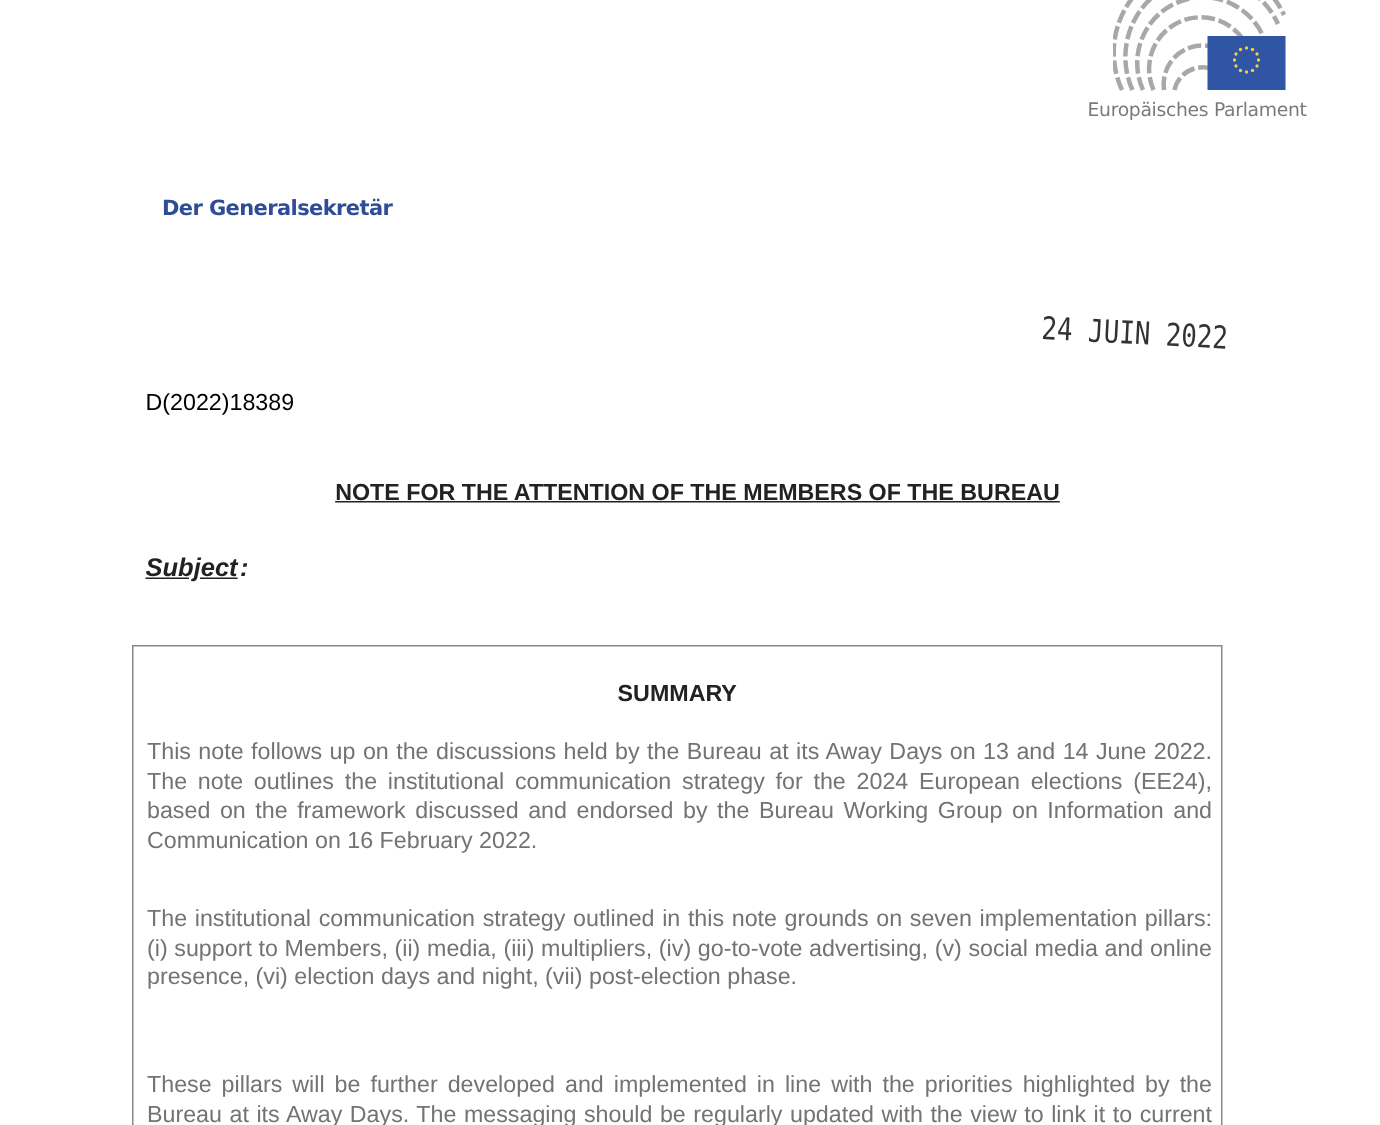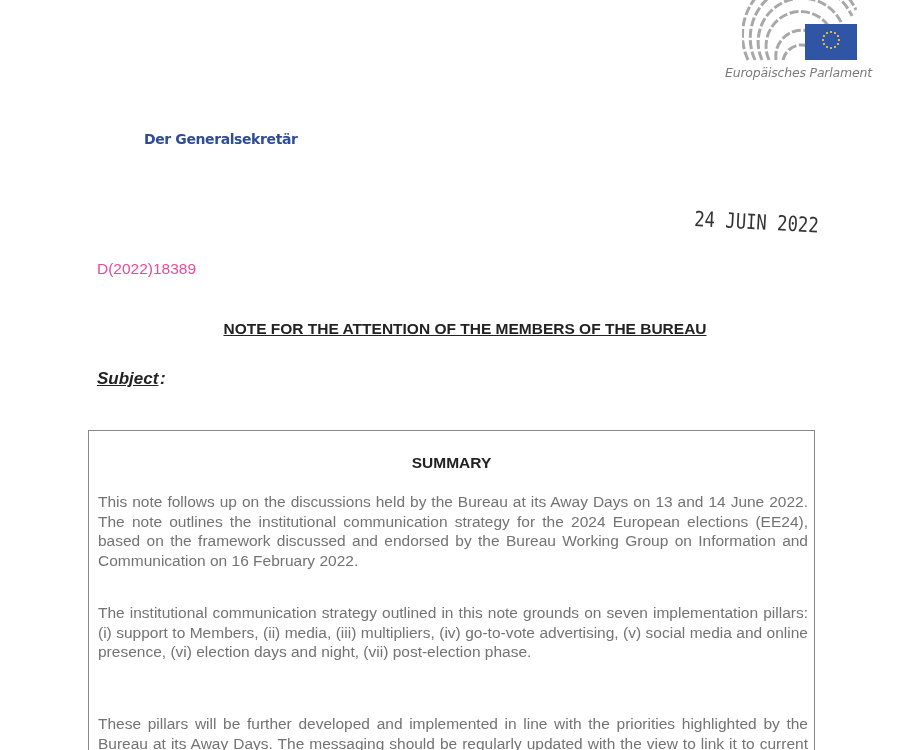--- a/index.html
+++ b/index.html
@@ -14,21 +14,20 @@
       overflow: hidden;
       font-family: "Liberation Sans", sans-serif;
       color: #1a1a1a;
     }
     .logo {
       position: absolute;
       left: 722px;
       top: 0px;
       width: 145px;
       height: 85px;
-      font-style: italic;
     }
     .logo svg {
       position: absolute;
       left: 20px;
       top: 0;
     }
     .logo-text {
       position: absolute;
       left: 3px;
       top: 65px;
@@ -40,40 +39,39 @@
     }
     .sender {
       position: absolute;
       left: 108px;
       top: 131px;
       font-family: "DejaVu Sans", sans-serif;
       font-size: 14px;
       font-weight: bold;
       color: #2e4d96;
       letter-spacing: -0.4px;
-      margin-left: 36px;
     }
     .date-stamp {
       position: absolute;
       left: 695px;
       top: 207px;
       font-family: "DejaVu Sans Mono", monospace;
       font-size: 21px;
       color: #333;
       transform: rotate(3deg) scaleX(0.82);
       transform-origin: left top;
       letter-spacing: 0px;
       white-space: nowrap;
     }
     .ref {
       position: absolute;
       left: 97px;
       top: 260px;
       font-size: 15.5px;
-      color: #ec4899;
+      color: #000000;
     }
     .note-title {
       position: absolute;
       left: 12px;
       width: 906px;
       top: 320px;
       text-align: center;
       font-size: 15.5px;
       font-weight: bold;
       text-decoration: underline;

